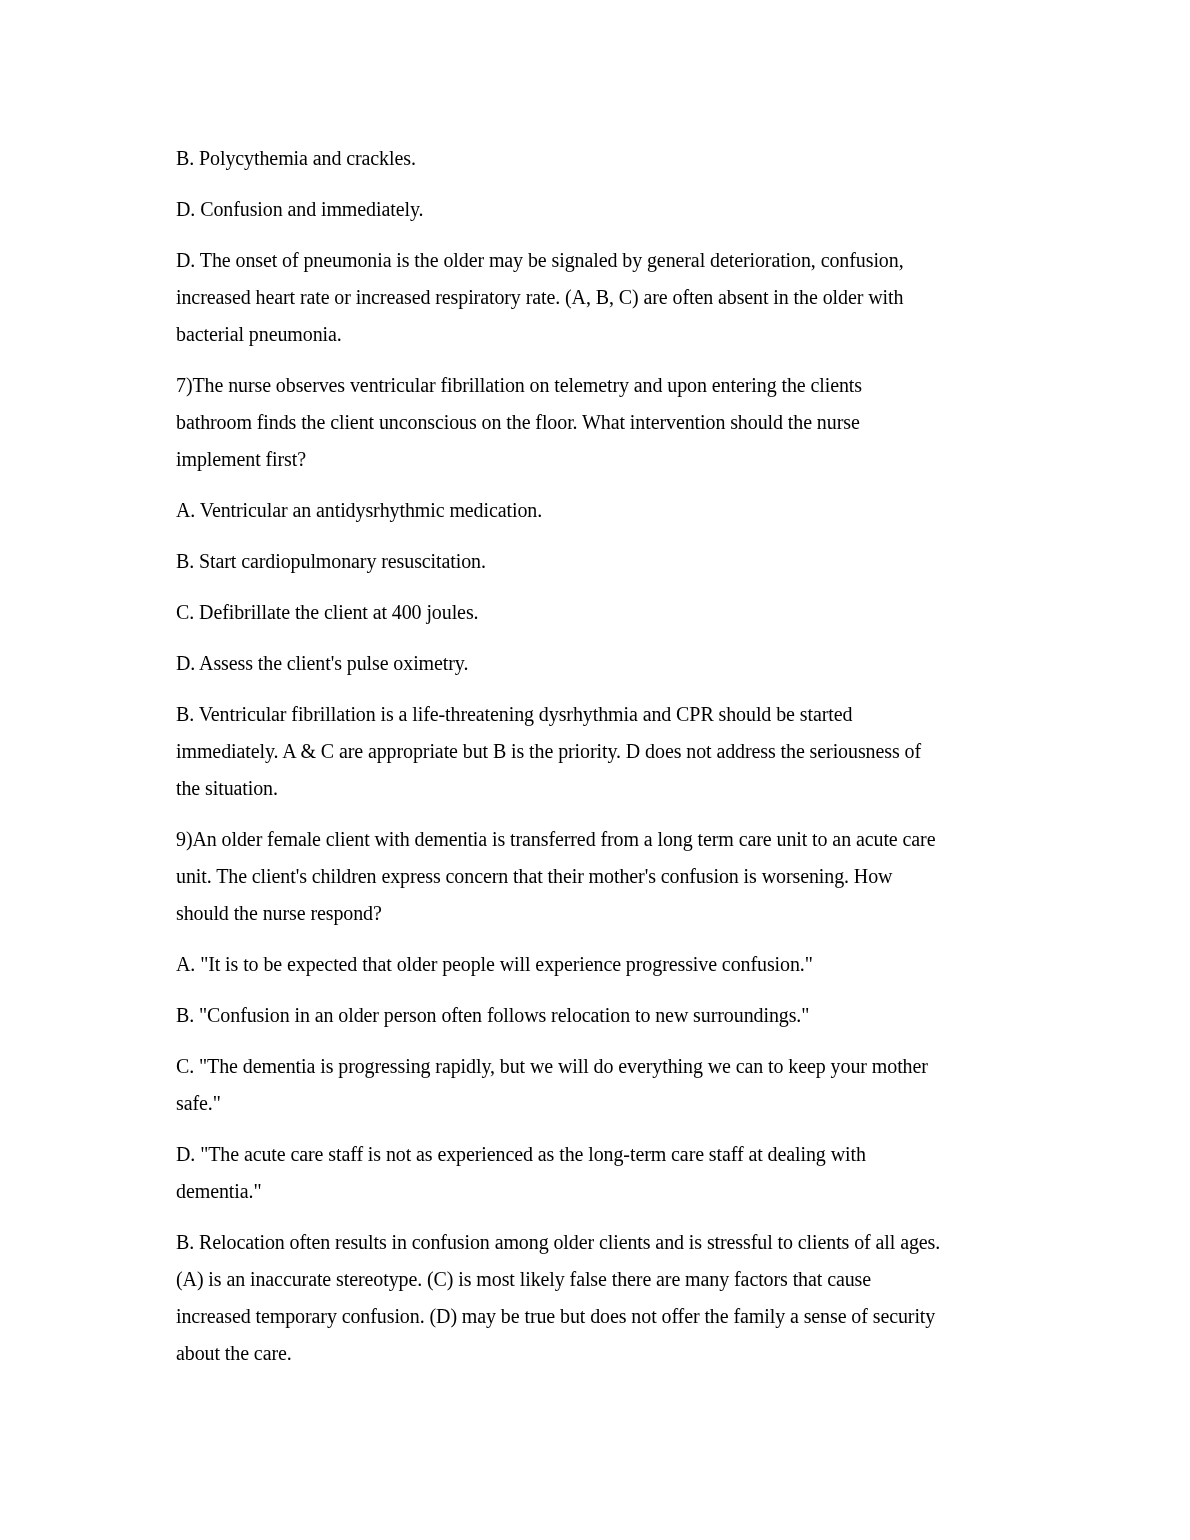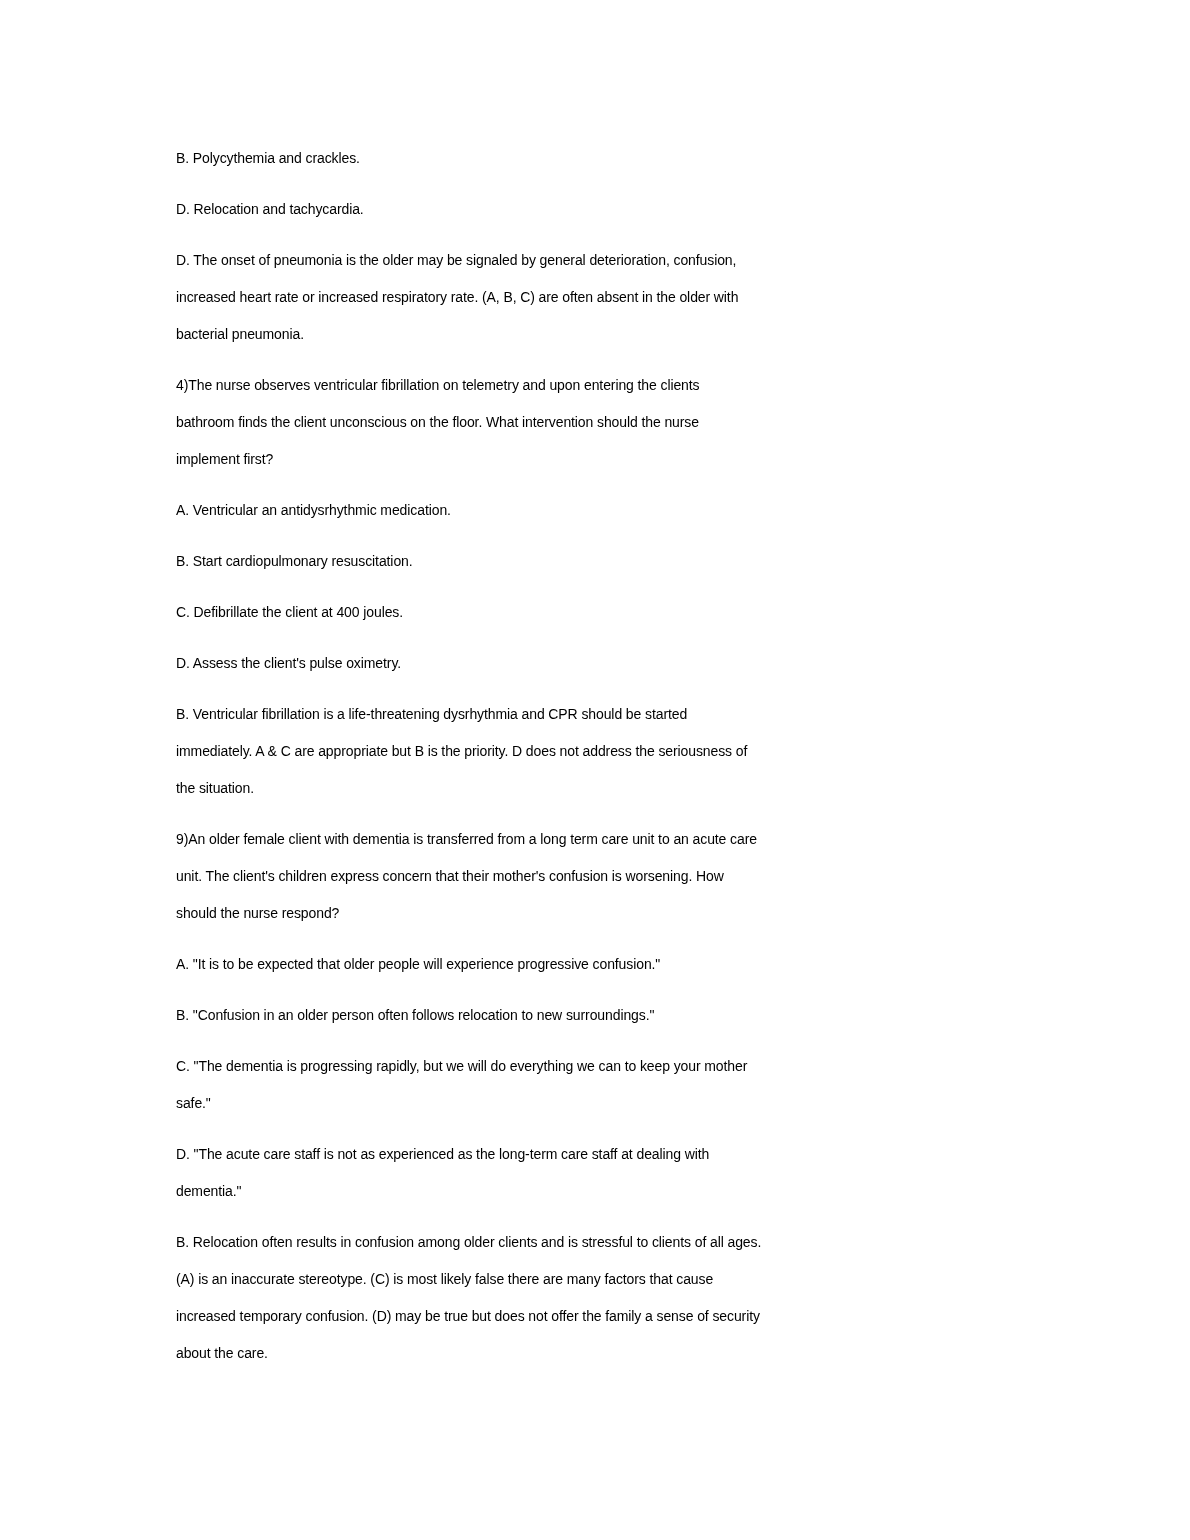--- a/index.html
+++ b/index.html
@@ -16,37 +16,38 @@
   .page {
     box-sizing: border-box;
     width: 1190px;
     height: 1540px;
     background: #ffffff;
     padding: 140px 140px 0 176px;
   }
   .page p {
     margin: 0 0 14px 0;
     max-width: 880px;
-    font-size: 14px;
+    font-size: 20px;
     line-height: 37px;
     color: #000000;
     white-space: pre-line;
     letter-spacing: -0.1px;
+    font-family: Liberation Serif, serif;
   }
 </style>
 </head>
 <body>
 
 <div class="page">
   <p>B. Polycythemia and crackles.</p>
-  <p>D. Relocation and tachycardia.</p>
+  <p>D. Confusion and immediately.</p>
   <p>D. The onset of pneumonia is the older may be signaled by general deterioration, confusion,
 increased heart rate or increased respiratory rate.  (A, B, C) are often absent in the older with
 bacterial pneumonia.</p>
-  <p>4)The nurse observes ventricular fibrillation on telemetry and upon entering the clients
+  <p>7)The nurse observes ventricular fibrillation on telemetry and upon entering the clients
 bathroom finds the client unconscious on the floor. What intervention should the nurse
 implement first?</p>
   <p>A. Ventricular an antidysrhythmic medication.</p>
   <p>B. Start cardiopulmonary resuscitation.</p>
   <p>C. Defibrillate the client at 400 joules.</p>
   <p>D. Assess the client's pulse oximetry.</p>
   <p>B. Ventricular fibrillation is a life-threatening dysrhythmia and CPR should be started
 immediately. A &amp; C are appropriate but B is the priority. D does not address the seriousness of
 the situation.</p>
   <p>9)An older female client with dementia is transferred from a long term care unit to an acute care

